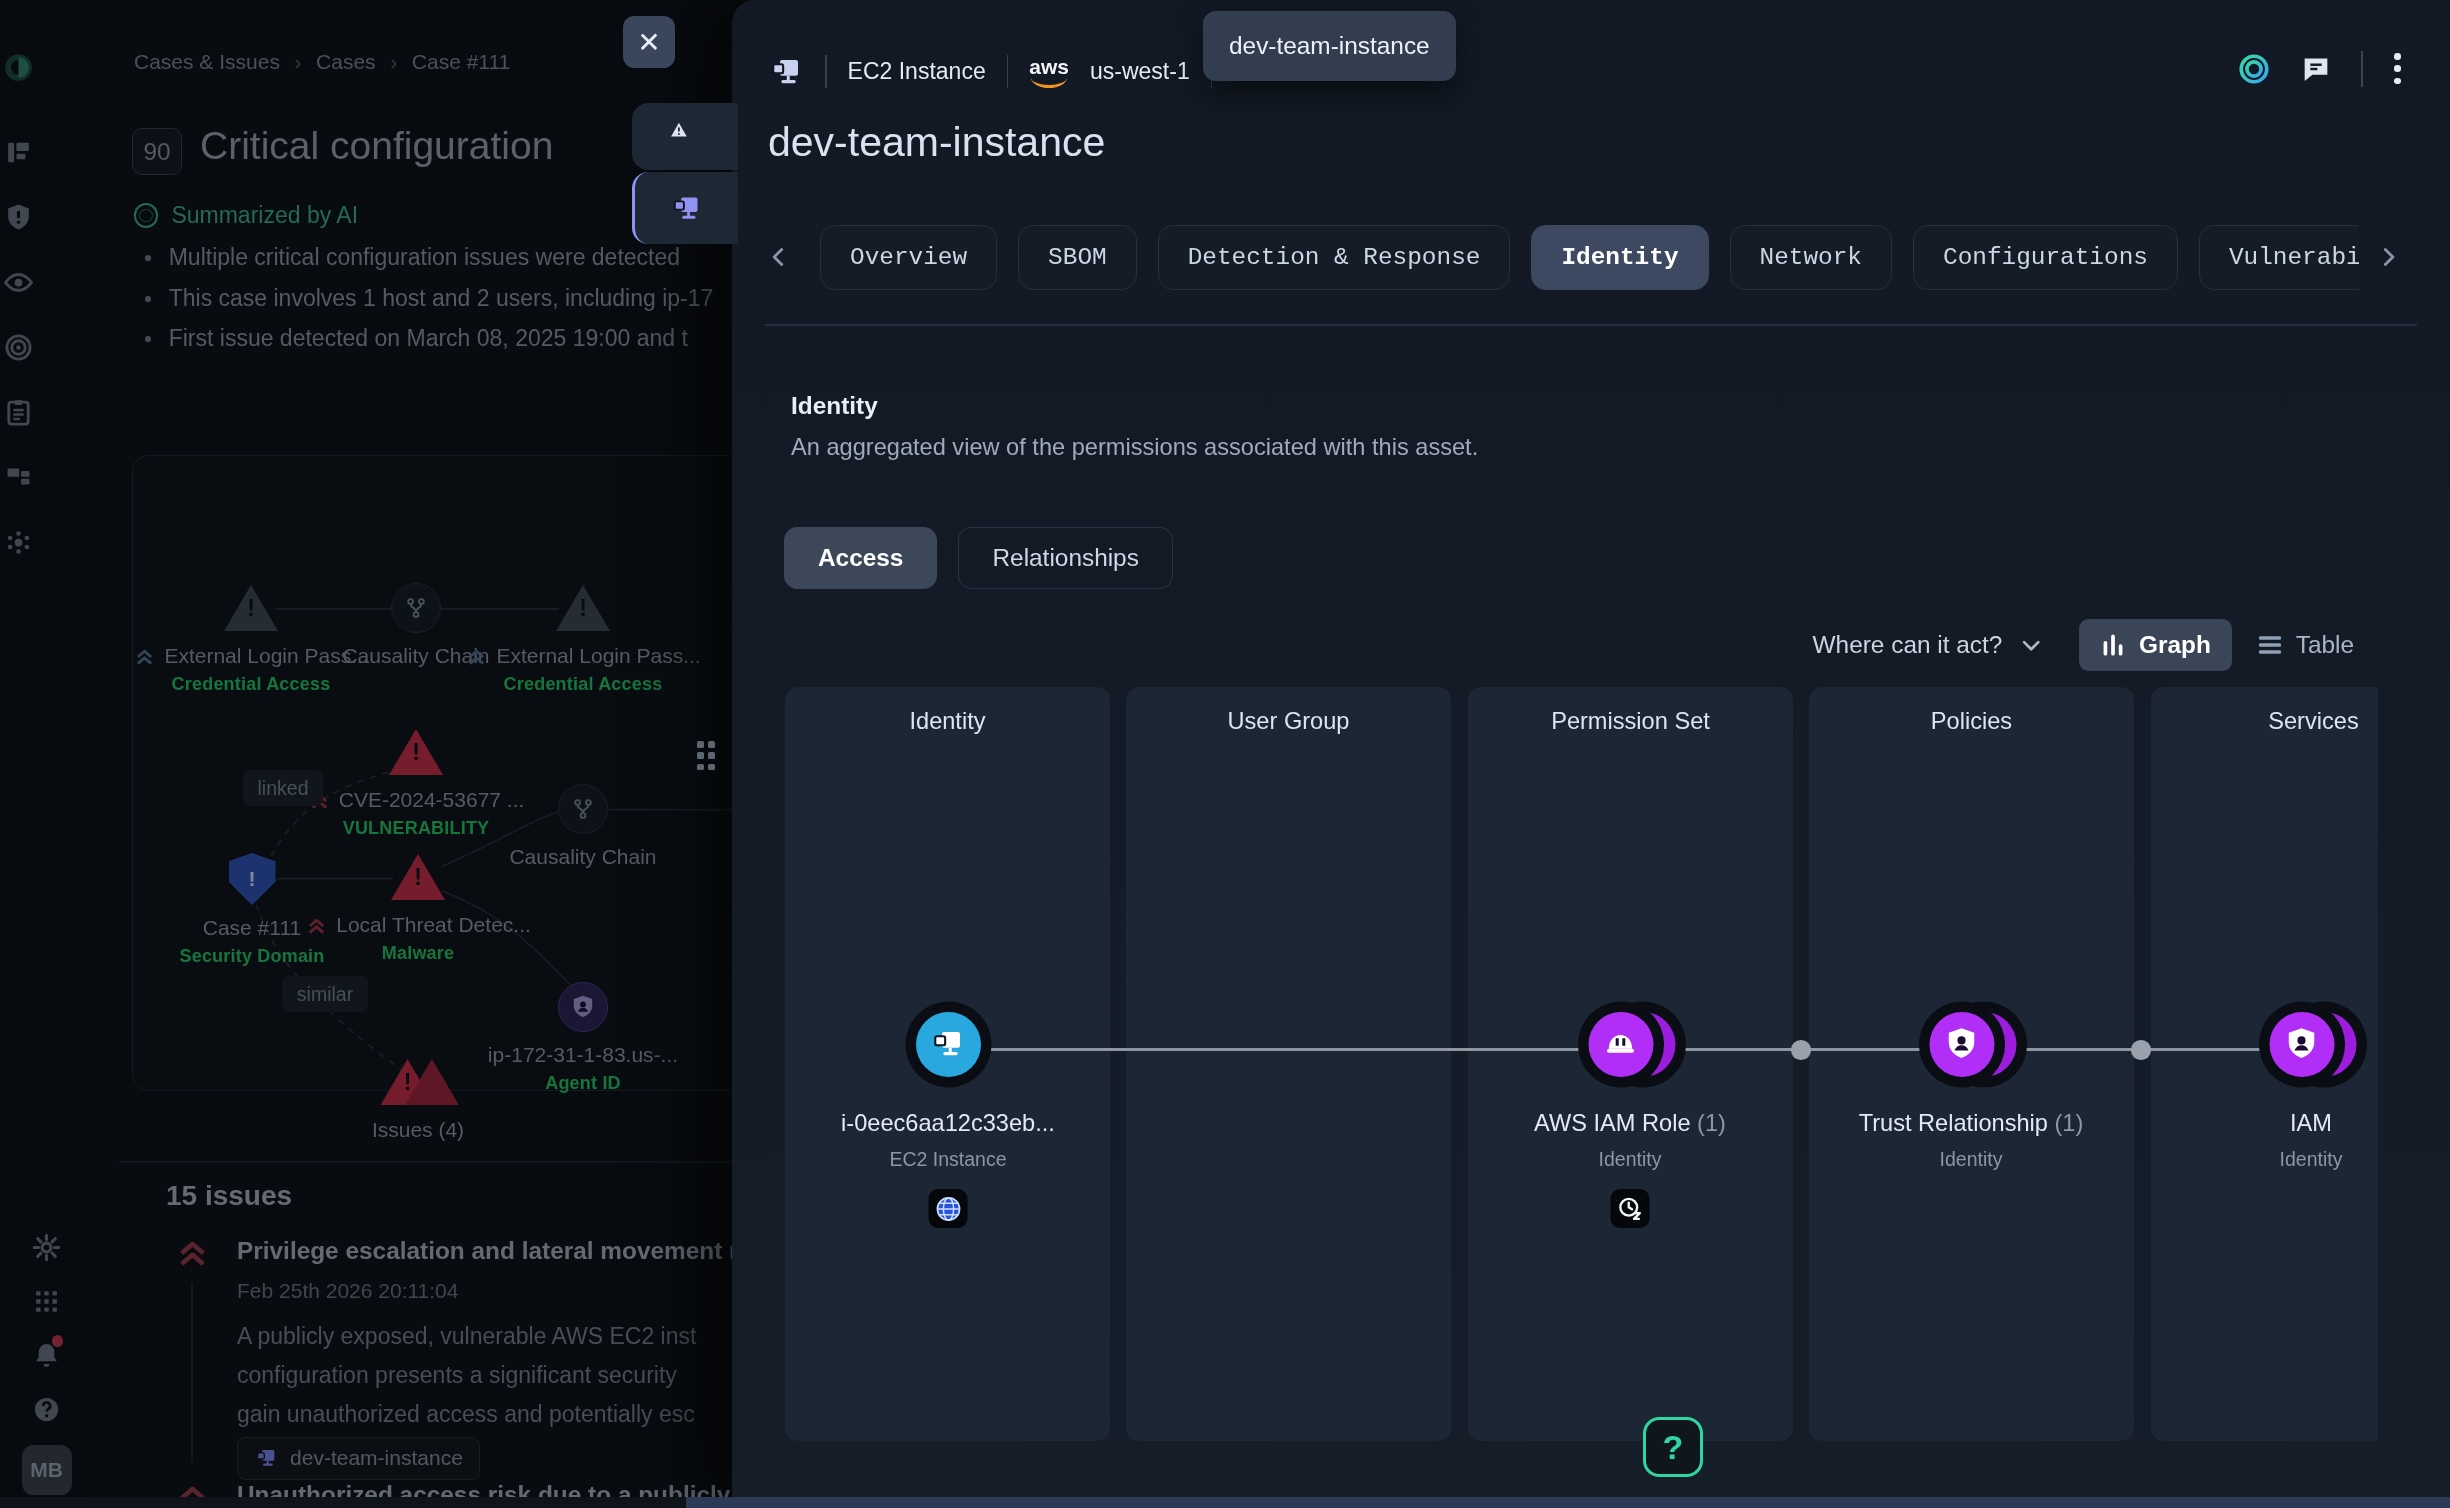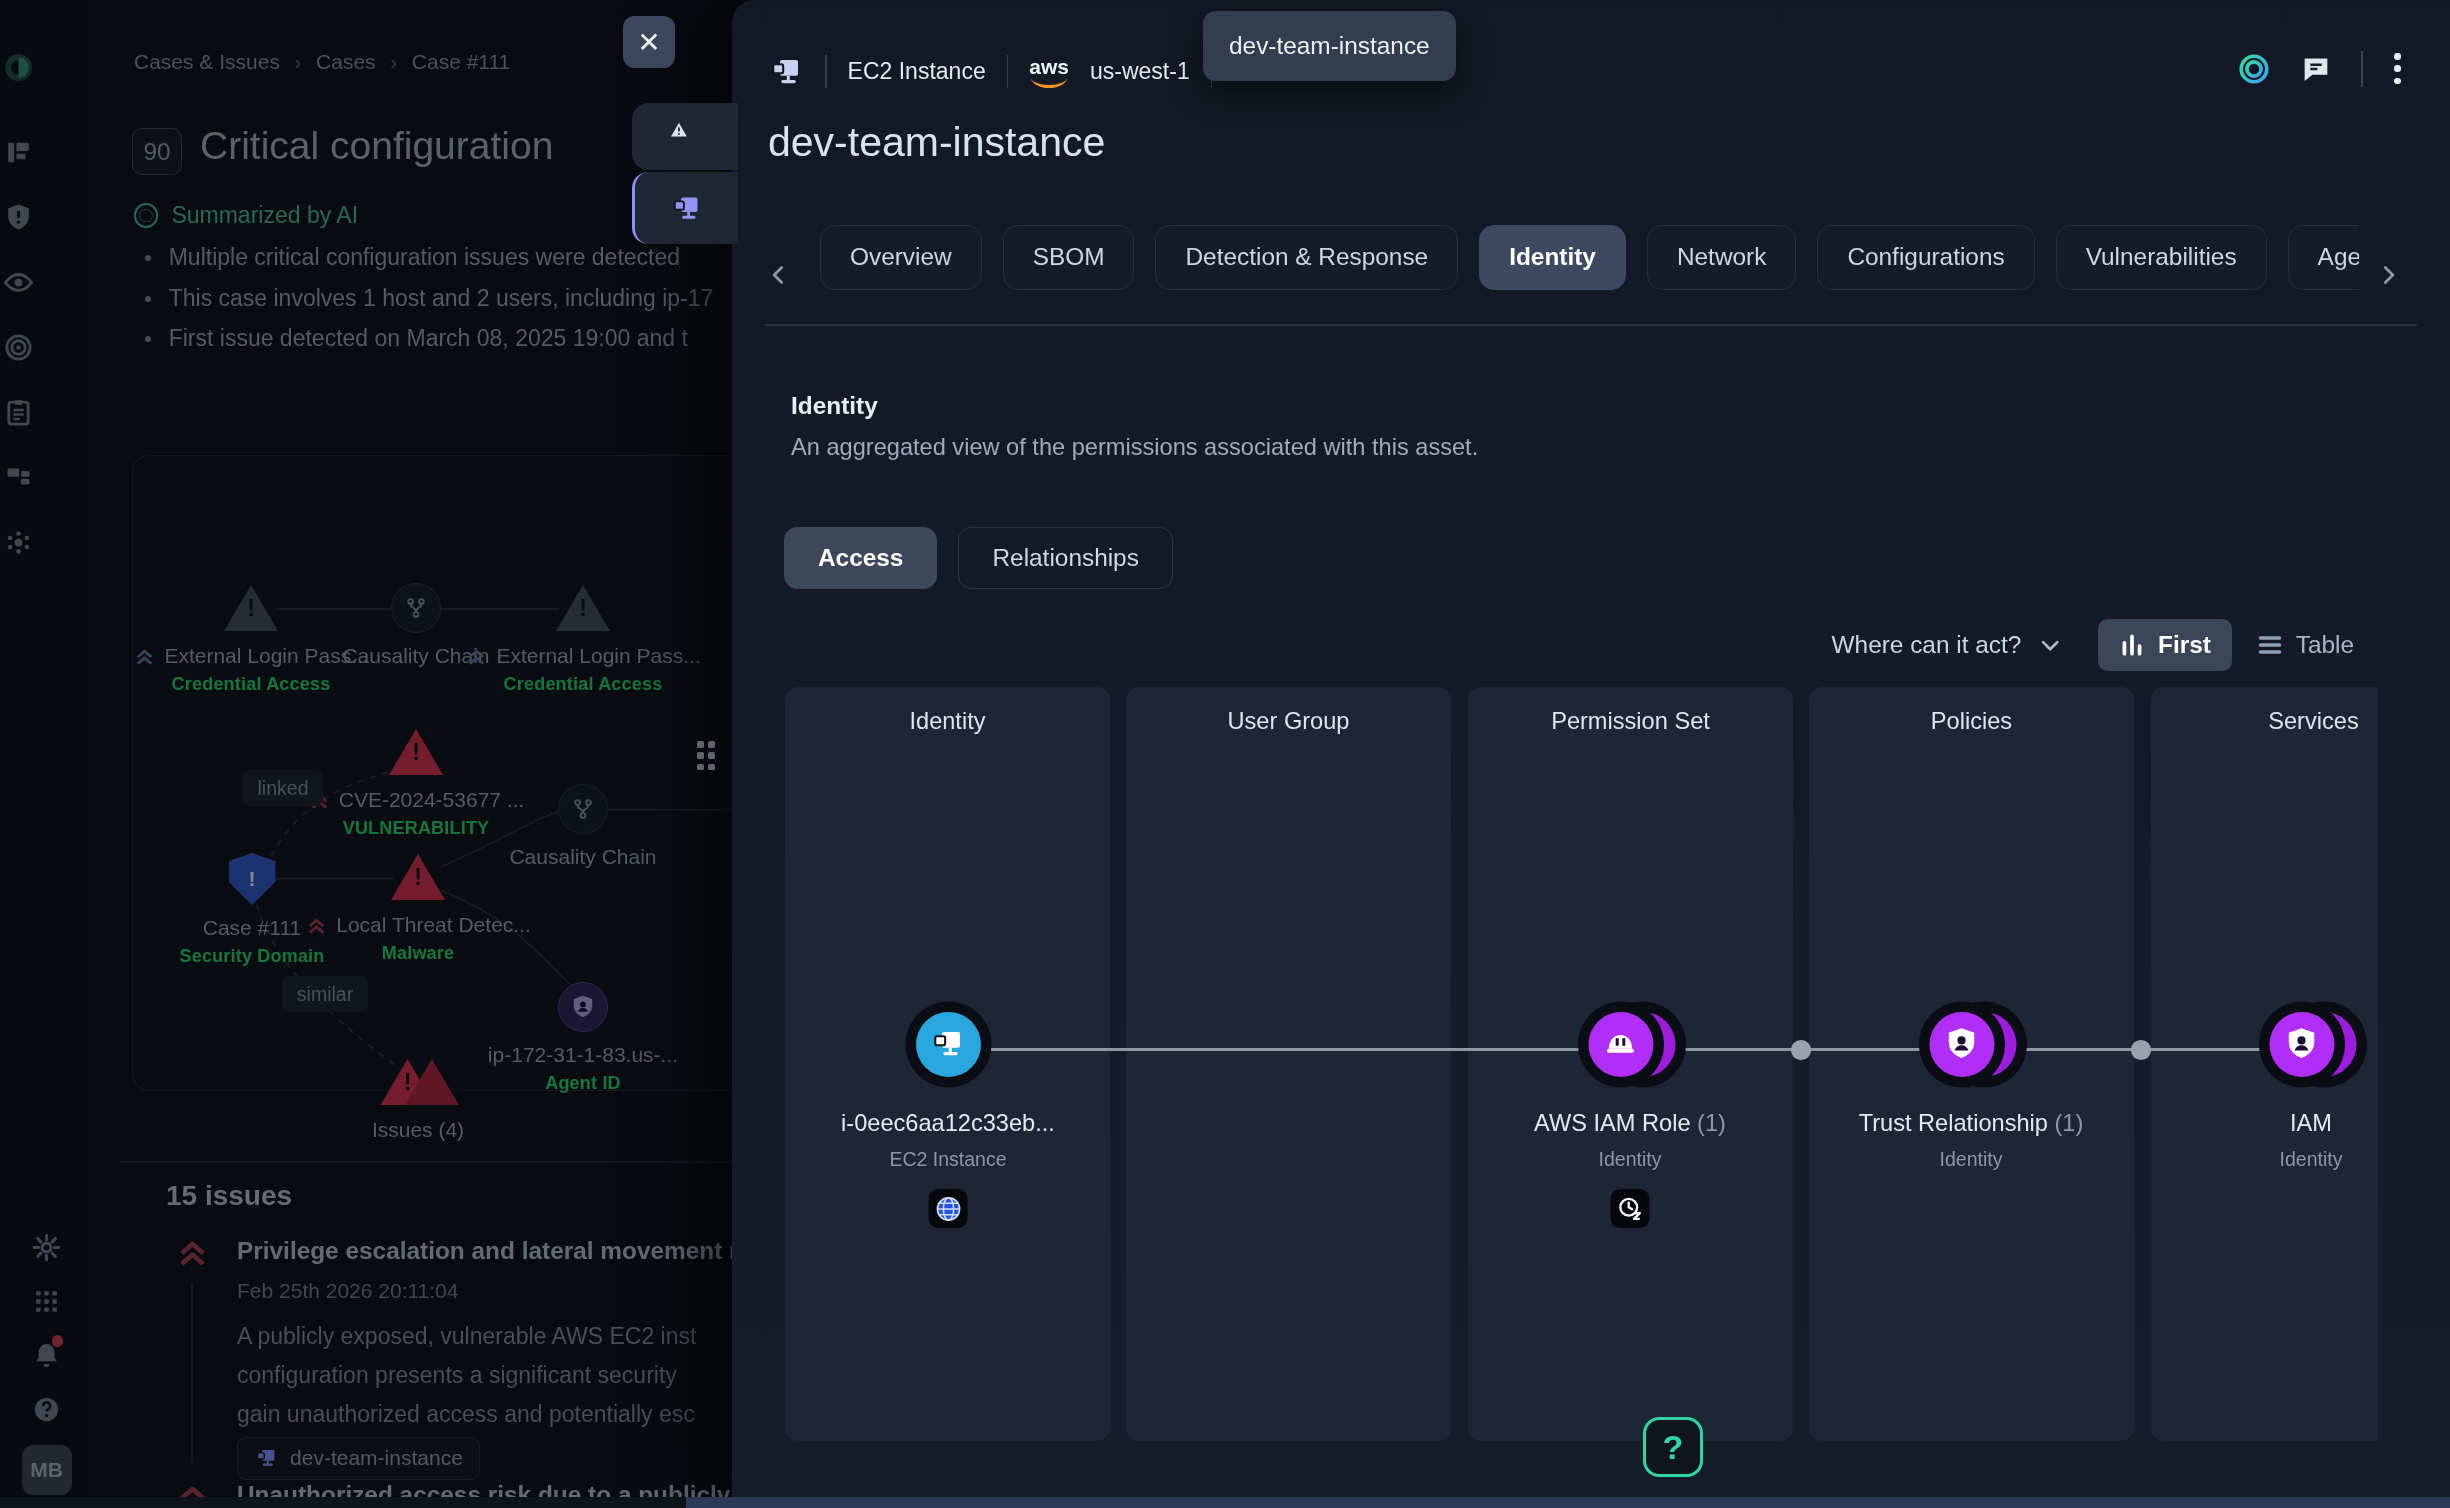--- a/index.html
+++ b/index.html
@@ -116,21 +116,21 @@
     padding:21px 26px; font-size:24.4px; color:#eef2f8; box-shadow:0 11.4px 29px rgba(0,0,0,.5); z-index:6; }
 
   #p-actions { position:absolute; right:46px; top:50px; display:flex; align-items:center; gap:28px; }
   #p-actions .vdiv { height:36px; background:#3a4453; }
   #p-actions svg { width:34px; height:34px; color:#dfe6ef; }
   .kebab { display:flex; flex-direction:column; gap:5.7px; padding:3.3px; }
   .kebab i { width:6.5px; height:6.5px; border-radius:50%; background:#e6ecf4; }
 
   #p-title { position:absolute; left:36px; top:119px; font-size:41px; font-weight:500; color:#d9e3f0; }
 
-  #p-tabs { position:absolute; left:29px; top:221px; right:44px; height:72px; display:flex; align-items:flex-end; }
+  #p-tabs { position:absolute; left:29px; top:221px; right:44px; height:72px; display:flex; align-items:center;font-family:Liberation Mono, monospace; }
   .tab-chevron { width:36px; height:36px; color:#8b95a3; flex:none; display:flex; align-items:center; justify-content:center; }
   .tab-chevron svg { width:26px; height:26px; }
   #p-tabs-scroller { display:flex; gap:21px; margin-left:23px; overflow:hidden; flex:1; height:72px; align-items:center; }
   .pill { flex:none; height:65px; padding:0 29px; border:1.6px solid #252f3e; border-radius:14.6px;
     background:#141c27; color:#cdd7e4; font-size:24.4px; display:flex; align-items:center; white-space:nowrap; }
   .pill.active { background:#3d4960; border-color:#3d4960; color:#ffffff; font-weight:600; }
   #tabs-right-chevron { margin-left:11.4px; }
   #p-tab-divider { position:absolute; left:33px; right:33px; top:324px; height:1.6px; background:#27303e; }
 
   #p-section-h { position:absolute; left:59px; top:392px; font-size:24.4px; font-weight:bold; color:#e8eef6; }
@@ -641,21 +641,21 @@
       <span>Where can it act?</span>
       <svg viewBox="0 0 30 30" width="24.4" height="24.4">
           <use href="#i-chevron-down"></use>
         </svg>
     </div>
     <div id="view-switch">
       <div id="graph-btn">
         <svg viewBox="0 0 32 32" width="26" height="26">
             <use href="#i-bars"></use>
           </svg>
-        <span>First</span>
+        <span>Graph</span>
       </div>
       <div id="table-btn">
         <svg viewBox="0 0 34 34" width="28" height="28">
             <use href="#i-rows"></use>
           </svg>
         <span>Table</span>
       </div>
     </div>
   </div>
 

